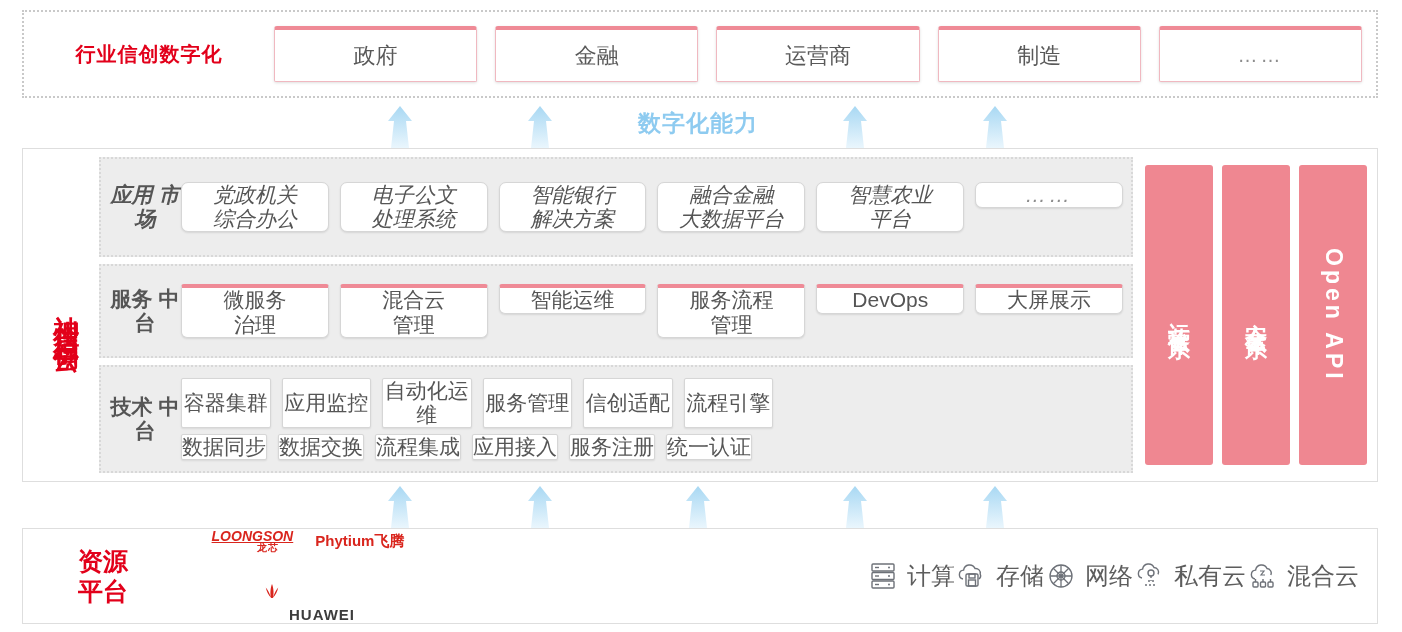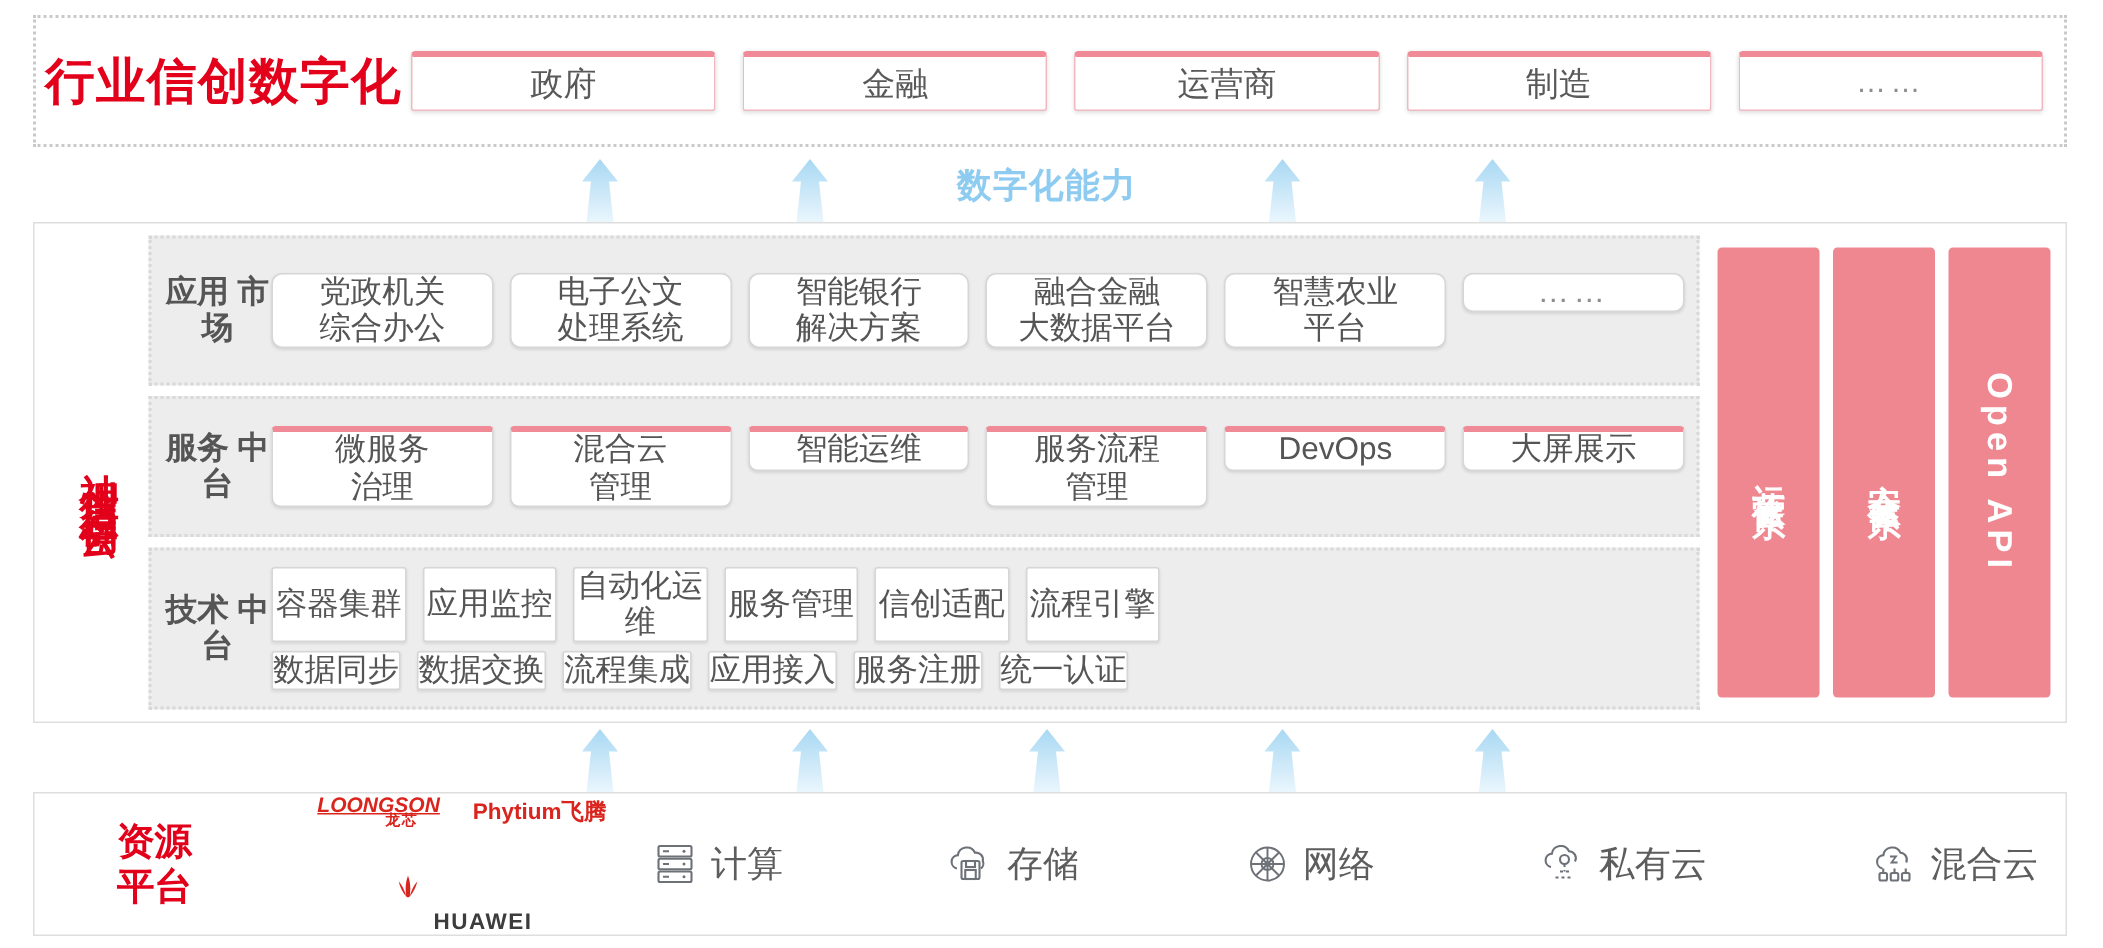--- a/index.html
+++ b/index.html
@@ -15,29 +15,29 @@
 
   
   .industry-band{
     position:absolute;left:22px;top:10px;width:1356px;height:88px;
     border:2px dotted #c9c9c9;
     box-sizing:border-box;
     display:flex;align-items:center;
   }
   .industry-title{
     width:250px;text-align:center;
-    font-size:33px;font-weight:bold;color:#e2001a;
+    font-size:20px;font-weight:bold;color:#e2001a;
     letter-spacing:1px;
     flex:none;
   }
   .industry-cards{
     flex:1;display:flex;align-items:center;gap:18px;padding-right:14px;
   }
   .industry-card{
-    flex:1;height:40px;
+    flex:1;height:56px;
     background:#ffffff;
     border:1px solid #f0b8c0;
     border-top:4px solid #ef8a96;
     border-radius:3px 3px 2px 2px;
     box-shadow:0 1px 3px rgba(0,0,0,0.13);
     display:flex;align-items:center;justify-content:center;
     font-size:22px;color:#595959;
     box-sizing:border-box;
   }
   .industry-card.dots{color:#8d8d8d;letter-spacing:3px;font-size:20px;}
@@ -77,21 +77,21 @@
   .cloud-body{flex:1;display:flex;padding:8px 10px 8px 0px;box-sizing:border-box;}
   .cloud-rows{flex:1;display:flex;flex-direction:column;gap:7px;}
 
   .layer-row{
     background:#ededed;
     border:2px dotted #d8d8d8;
     box-sizing:border-box;
     display:flex;align-items:center;
     padding:6px 8px;
   }
-  .layer-row.app{height:102px;}
+  .layer-row.app{height:102px;font-style:italic;}
   .layer-row.service{height:96px;}
   .layer-row.tech{height:110px;}
 
   .layer-label{
     width:72px;flex:none;text-align:center;
     font-size:21px;font-weight:bold;color:#555;
     line-height:1.15;
   }
   .layer-cards{flex:1;display:flex;gap:11px;align-items:flex-start;}
   .layer-cards.stacked{flex-direction:column;gap:6px;}
@@ -159,21 +159,21 @@
     font-size:14px;font-weight:bold;font-style:italic;color:#d9251d;letter-spacing:0px;text-decoration:underline;
   }
   .logo-loongson .cn{font-size:10px;color:#d9251d;font-weight:bold;letter-spacing:1px;margin-left:31px;}
   .logo-phytium{
     font-size:15px;font-weight:bold;color:#d9251d;letter-spacing:0px;
   }
   .logo-huawei{display:flex;align-items:center;gap:6px;}
   .logo-huawei .mark{width:22px;height:16px;}
   .logo-huawei .txt{font-size:15px;font-weight:bold;color:#3c3c3c;letter-spacing:1px;margin-top:47px;}
 
-  .res-items{flex:1;display:flex;align-items:center;justify-content:space-between;padding-right:18px;}
+  .res-items{flex:1;display:flex;align-items:center;justify-content:flex-end;padding-right:18px;}
   .res-item{display:flex;align-items:center;gap:7px;}
   .res-item .ico{width:34px;height:34px;flex:none;}
   .res-item .lbl{font-size:24px;color:#5d5d5d;}
 </style>
 </head>
 <body>
 
 <div class="stage">
 
   <div class="industry-band">

